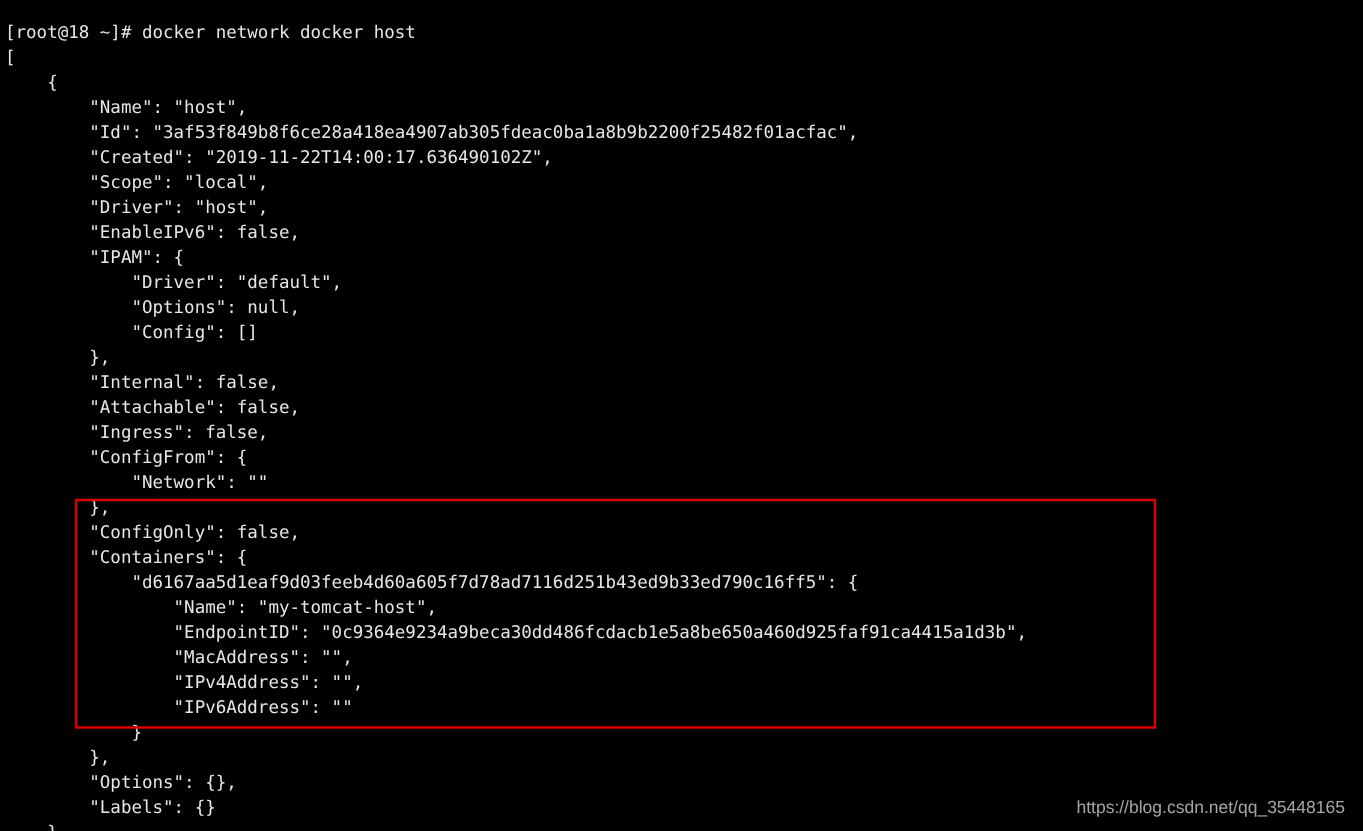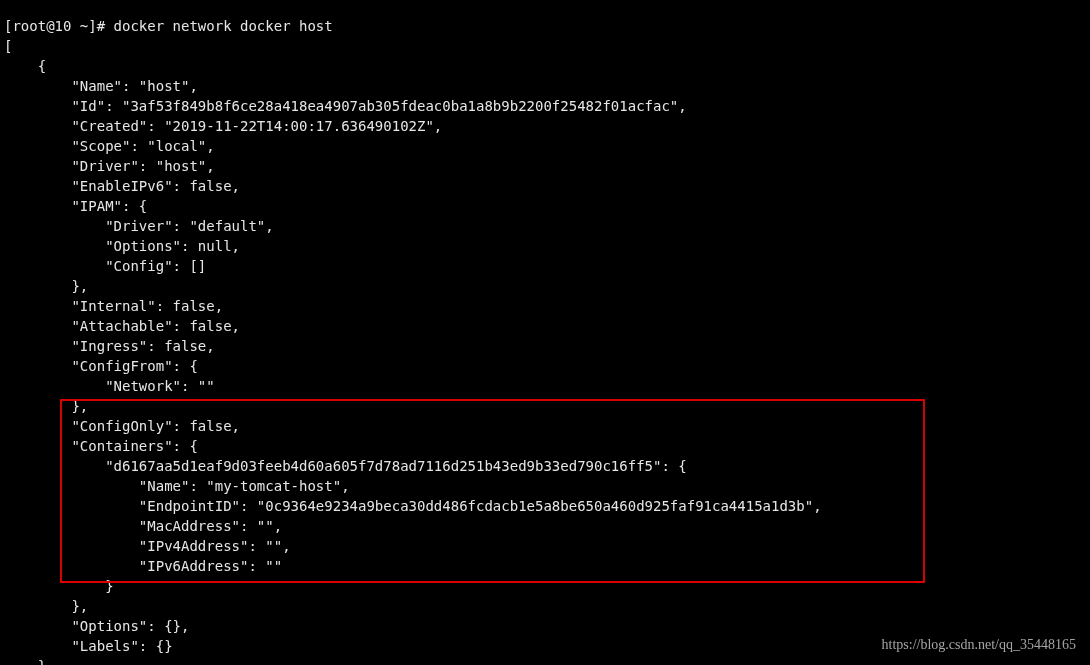--- a/index.html
+++ b/index.html
@@ -23,29 +23,29 @@
     position: absolute;
     border: 2px solid #d80000;
     box-sizing: border-box;
     pointer-events: none;
   }
   .watermark {
     position: absolute;
     right: 14px;
     bottom: 10px;
     color: rgba(220,220,220,0.75);
-    font-family: Liberation Serif, serif;
+    font-family: Liberation Sans, sans-serif;
     font-size: 14px;
     pointer-events: none;
   }
 </style>
 </head>
 <body>
 
-<pre class="terminal"><span>[root@10 ~]# </span><span>docker network docker host</span>
+<pre class="terminal"><span>[root@18 ~]# </span><span>docker network docker host</span>
 <span>[</span>
 <span>    {</span>
 <span>        "Name": "host",</span>
 <span>        "Id": "3af53f849b8f6ce28a418ea4907ab305fdeac0ba1a8b9b2200f25482f01acfac",</span>
 <span>        "Created": "2019-11-22T14:00:17.636490102Z",</span>
 <span>        "Scope": "local",</span>
 <span>        "Driver": "host",</span>
 <span>        "EnableIPv6": false,</span>
 <span>        "IPAM": {</span>
 <span>            "Driver": "default",</span>

